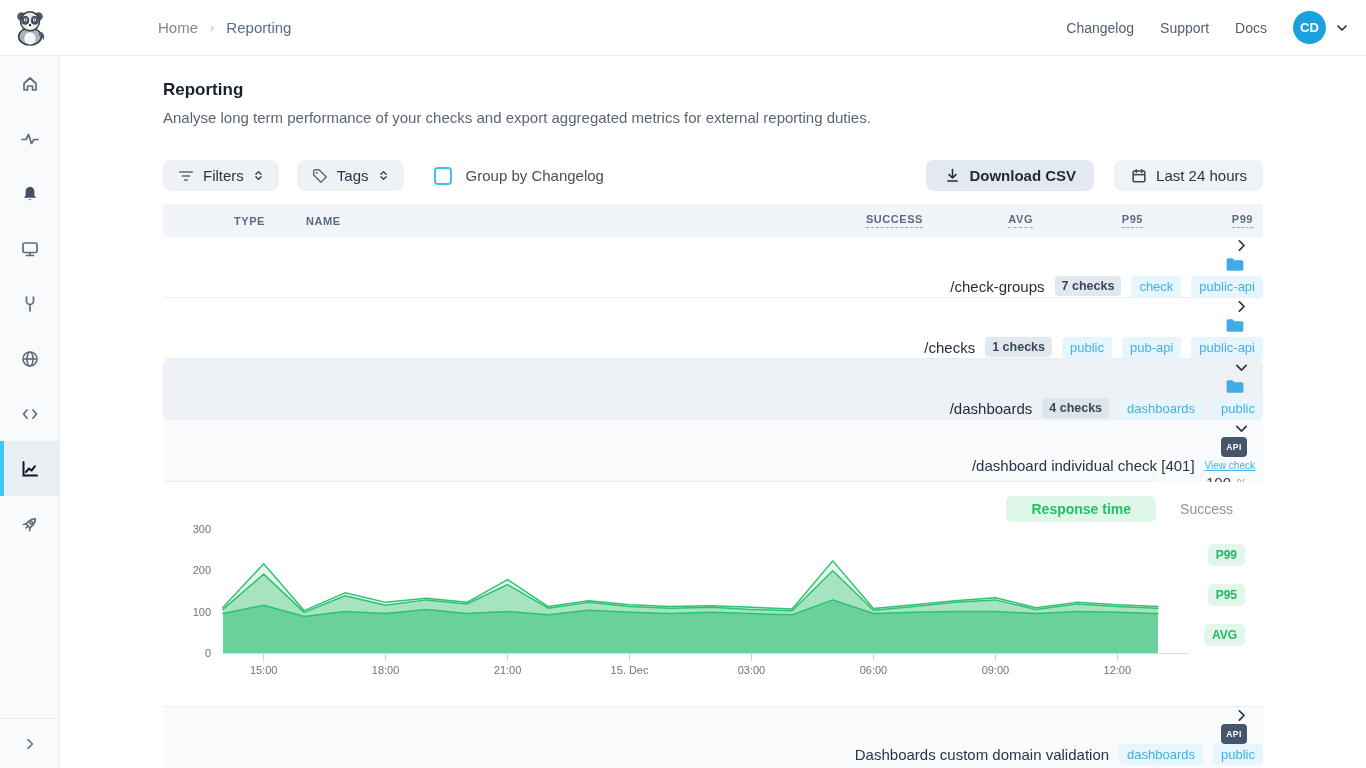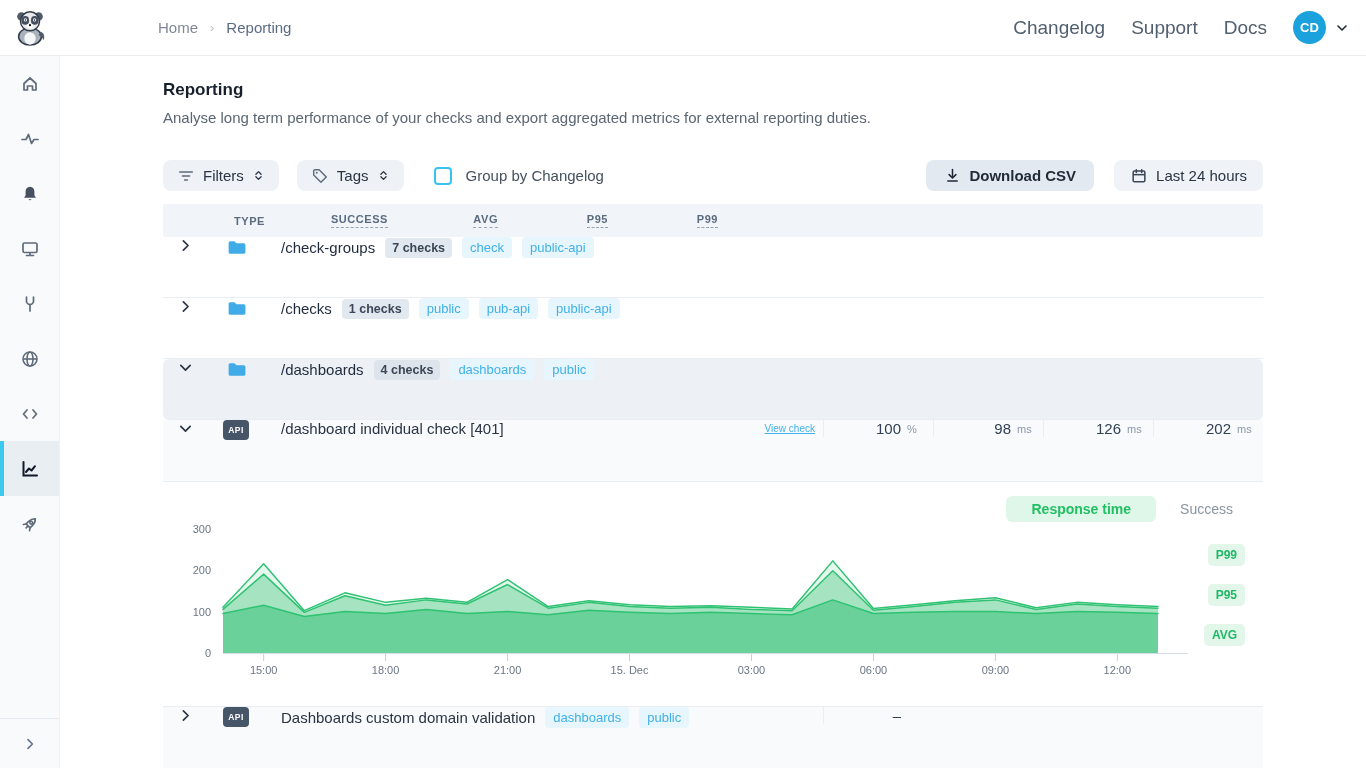--- a/index.html
+++ b/index.html
@@ -8,21 +8,21 @@
 
   
   .topbar { position:relative; height:56px; background:#fff; border-bottom:1px solid #e8ecf1;
     display:flex; align-items:center; z-index:5; }
   .logo { position:absolute; left:11px; top:9px; width:38px; height:38px; }
   .breadcrumb { position:absolute; left:158px; display:flex; align-items:center; gap:12px; font-size:15px; }
   .bc-home { color:#7e8896; }
   .bc-sep { color:#b9c2cd; font-size:13px; }
   .bc-current { color:#5b6b84; }
   .top-right { margin-left:auto; display:flex; align-items:center; gap:26px; padding-right:16px; }
-  .top-link { color:#515f70; font-size:19px; cursor:pointer; }
+  .top-link { color:#515f70; font-size:14px; cursor:pointer; }
   .avatar-wrap { display:flex; align-items:center; gap:8px; }
   .avatar { width:33px; height:33px; border-radius:50%; background:#1ba2dc; color:#fff;
     font-size:13px; font-weight:bold; display:flex; align-items:center; justify-content:center; }
 
   
   .app-body { display:flex; height:712px; }
   .sidebar { position:relative; width:60px; background:#f8fafc; border-right:1px solid #edf1f5; flex:none; }
   .side-item { position:relative; height:55px; display:flex; align-items:center; justify-content:center;
     color:#5f6b7a; cursor:pointer; }
   .side-item.filled { color:#475063; }
@@ -45,21 +45,21 @@
   .gbl { display:flex; align-items:center; gap:14px; margin-left:30px; cursor:pointer; }
   .checkbox { width:18px; height:18px; border:2px solid #36c3f2; border-radius:4px; background:#fff; }
   .gbl-label { font-size:15px; color:#46515f; }
   .btn-download { margin-left:auto; background:#e3e9f0; font-weight:bold; color:#1f2937; padding:0 18px; }
   .btn-range { margin-left:20px; background:#eff3f7; padding:0 16px; }
 
   
   .table { margin-top:13px; }
   .thead { display:flex; align-items:center; height:33px; background:#f1f5f9; border-radius:2px;
     font-size:11px; font-weight:bold; letter-spacing:.05em; color:#5b6b7f; text-transform:uppercase;padding-left:23px; }
-  .trow { display:flex; align-items:flex-start; height:61px; border-bottom:1px solid #e9eef3; background:#fff; }
+  .trow { display:flex; align-items:flex-end; height:61px; border-bottom:1px solid #e9eef3; background:#fff;flex-direction:column; }
   .cell { display:flex; align-items:center; }
   .c-chev { width:44px; flex:none; justify-content:center; color:#2a3443; cursor:pointer; }
   .c-type { width:58px; flex:none; justify-content:center; }
   .c-name { flex:1; min-width:0; padding-left:16px; gap:10px; }
   .c-metric { width:110px; flex:none; justify-content:flex-end; padding-right:10px; }
   .thead .c-type { justify-content:flex-start; padding-left:4px; }
   .thead .c-name { padding-left:18px; }
   .thead .sortable { border-bottom:1px dashed #98a4b3; padding-bottom:2px; cursor:pointer; }
 
   .gname { font-size:15px; color:#1f2a3c; }
@@ -263,20 +263,23 @@
           </span>
         <span>Last 24 hours</span>
       </button>
     </div>
 
     <div class="table">
       <div class="thead">
         <div class="cell c-chev"></div>
         <div class="cell c-type">
             <span>Type</span>
+          </div>
+        <div class="cell c-name">
+            <span>Name</span>
           </div>
         <div class="cell c-metric">
             <span class="sortable">Success</span>
           </div>
         <div class="cell c-metric">
             <span class="sortable">Avg</span>
           </div>
         <div class="cell c-metric">
             <span class="sortable">P95</span>
           </div>

